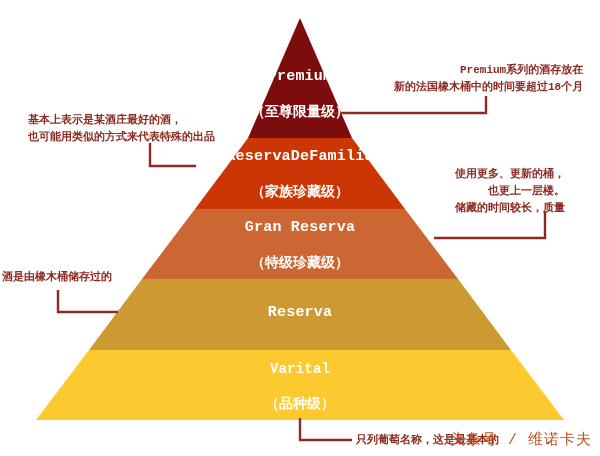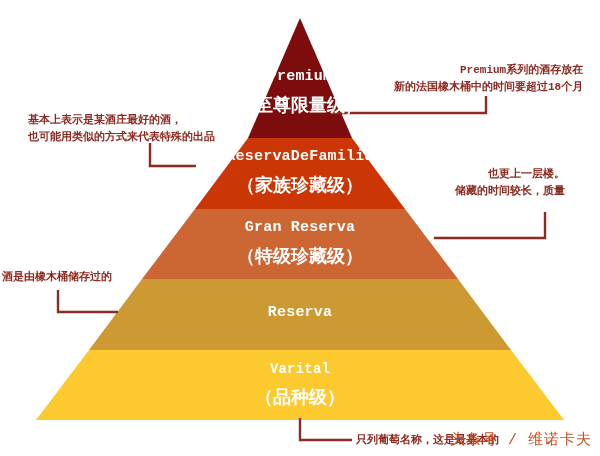--- a/index.html
+++ b/index.html
@@ -30,24 +30,24 @@
     line-height: 1.18;
     pointer-events: none;
   }
   .tier-en {
     font-size: 15px;
     font-weight: bold;
     letter-spacing: 0.2px;
     display: block;
   }
   .tier-cn {
-    font-size: 18px;
+    font-size: 14px;
     font-weight: bold;
     display: block;
-    margin-top: 10px;
+    margin-top: 18px;
   }
   .tier-1 .tier-en { font-size: 15px; }
   .tier-5 .tier-en { font-size: 14px; text-align: center; }
 
   .annotation {
     position: absolute;
     color: #8d2a21;
     font-size: 11px;
     font-weight: bold;
     line-height: 1.55;
@@ -117,20 +117,21 @@
     <div>Premium系列的酒存放在</div>
     <div>新的法国橡木桶中的时间要超过18个月</div>
   </div>
 
   <div class="annotation ann-left" style="left:28px; top:112px;">
     <div>基本上表示是某酒庄最好的酒，</div>
     <div>也可能用类似的方式来代表特殊的出品</div>
   </div>
 
   <div class="annotation ann-right" style="left:455px; top:166px;">
+    <div>使用更多、更新的桶，</div>
     <div>也更上一层楼。</div>
     <div>储藏的时间较长，质量</div>
   </div>
 
   <div class="annotation ann-left" style="left:2px; top:269px;">
     <div>酒是由橡木桶储存过的</div>
   </div>
 
   <div class="annotation ann-left" style="left:356px; top:432px;">
     <div>只列葡萄名称，这是最基本的</div>

